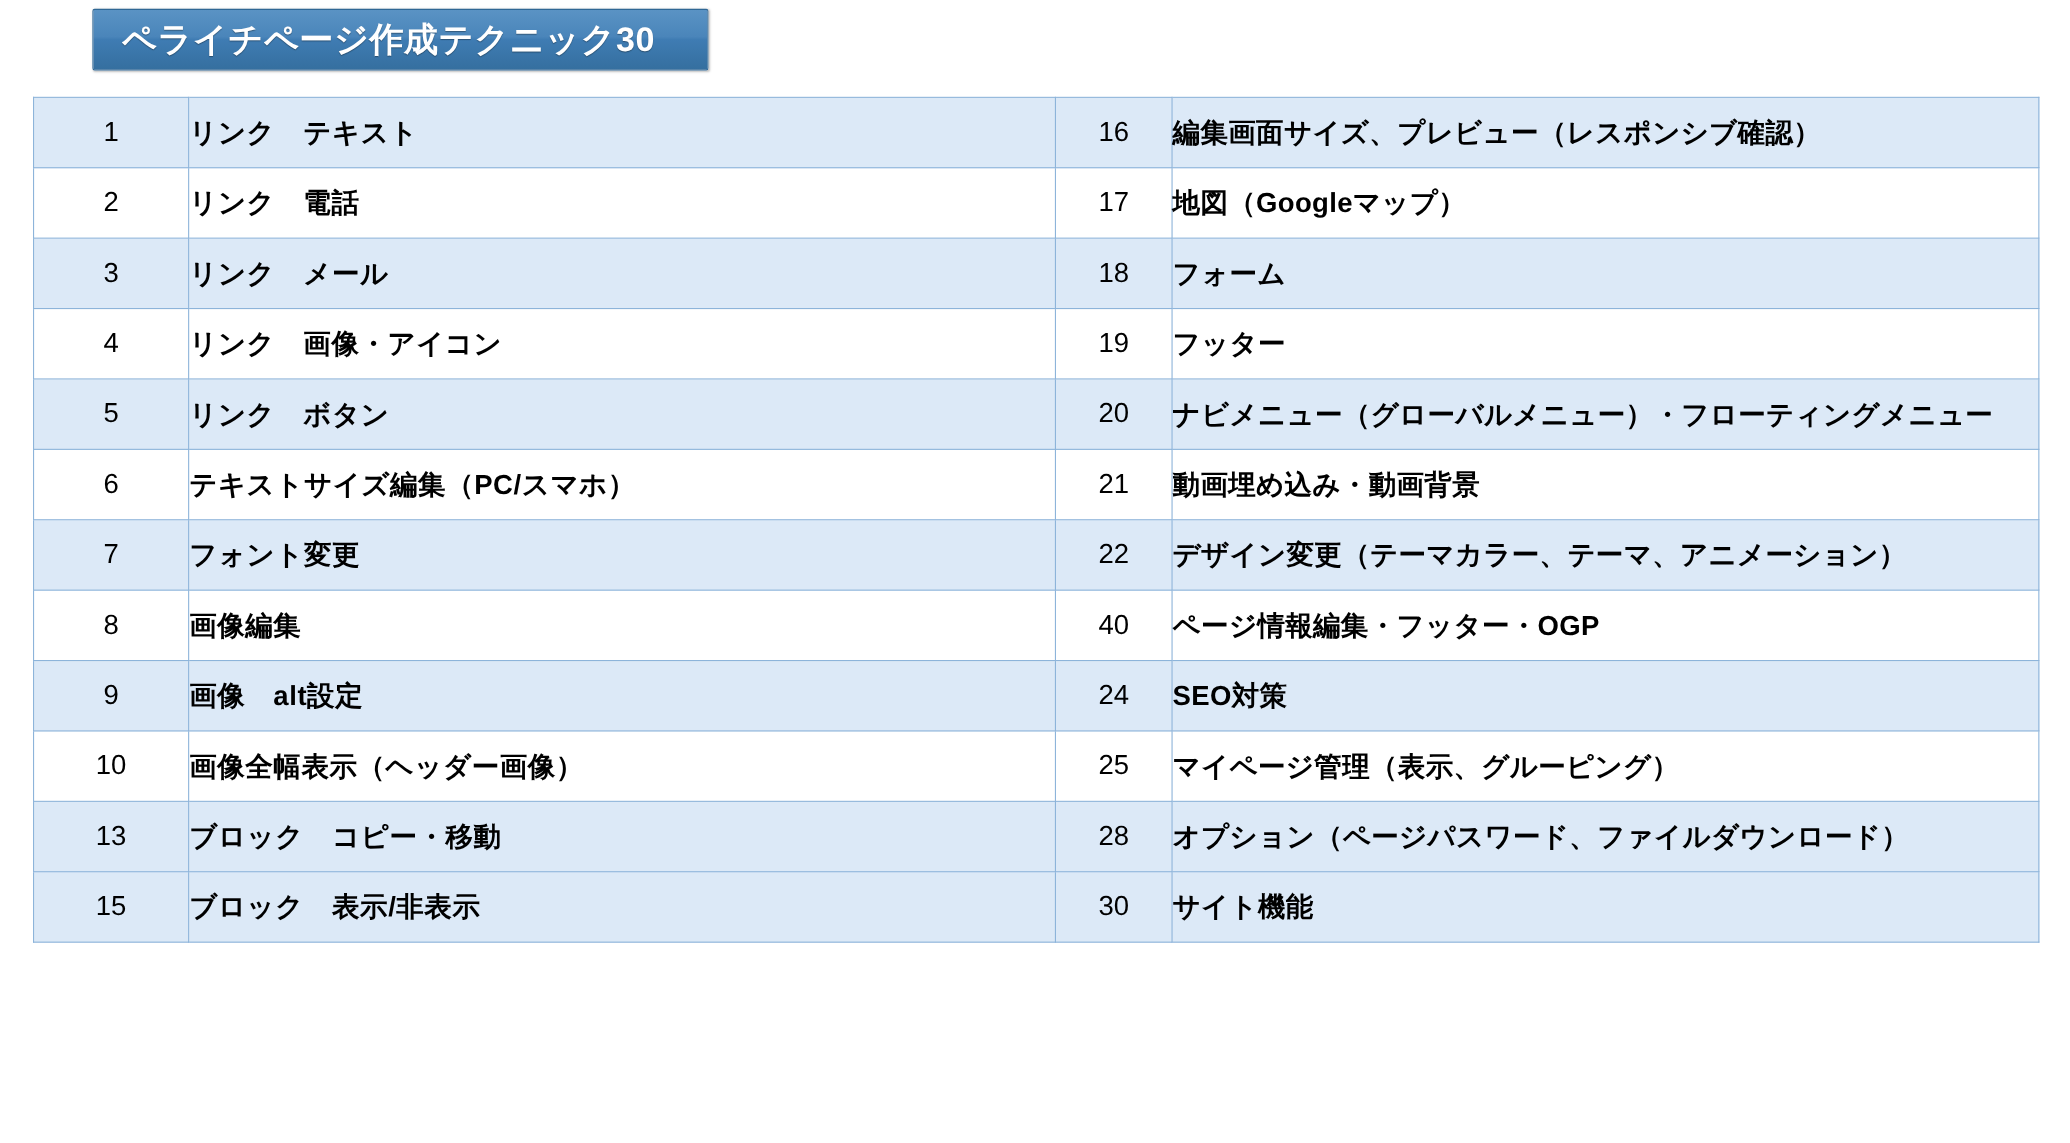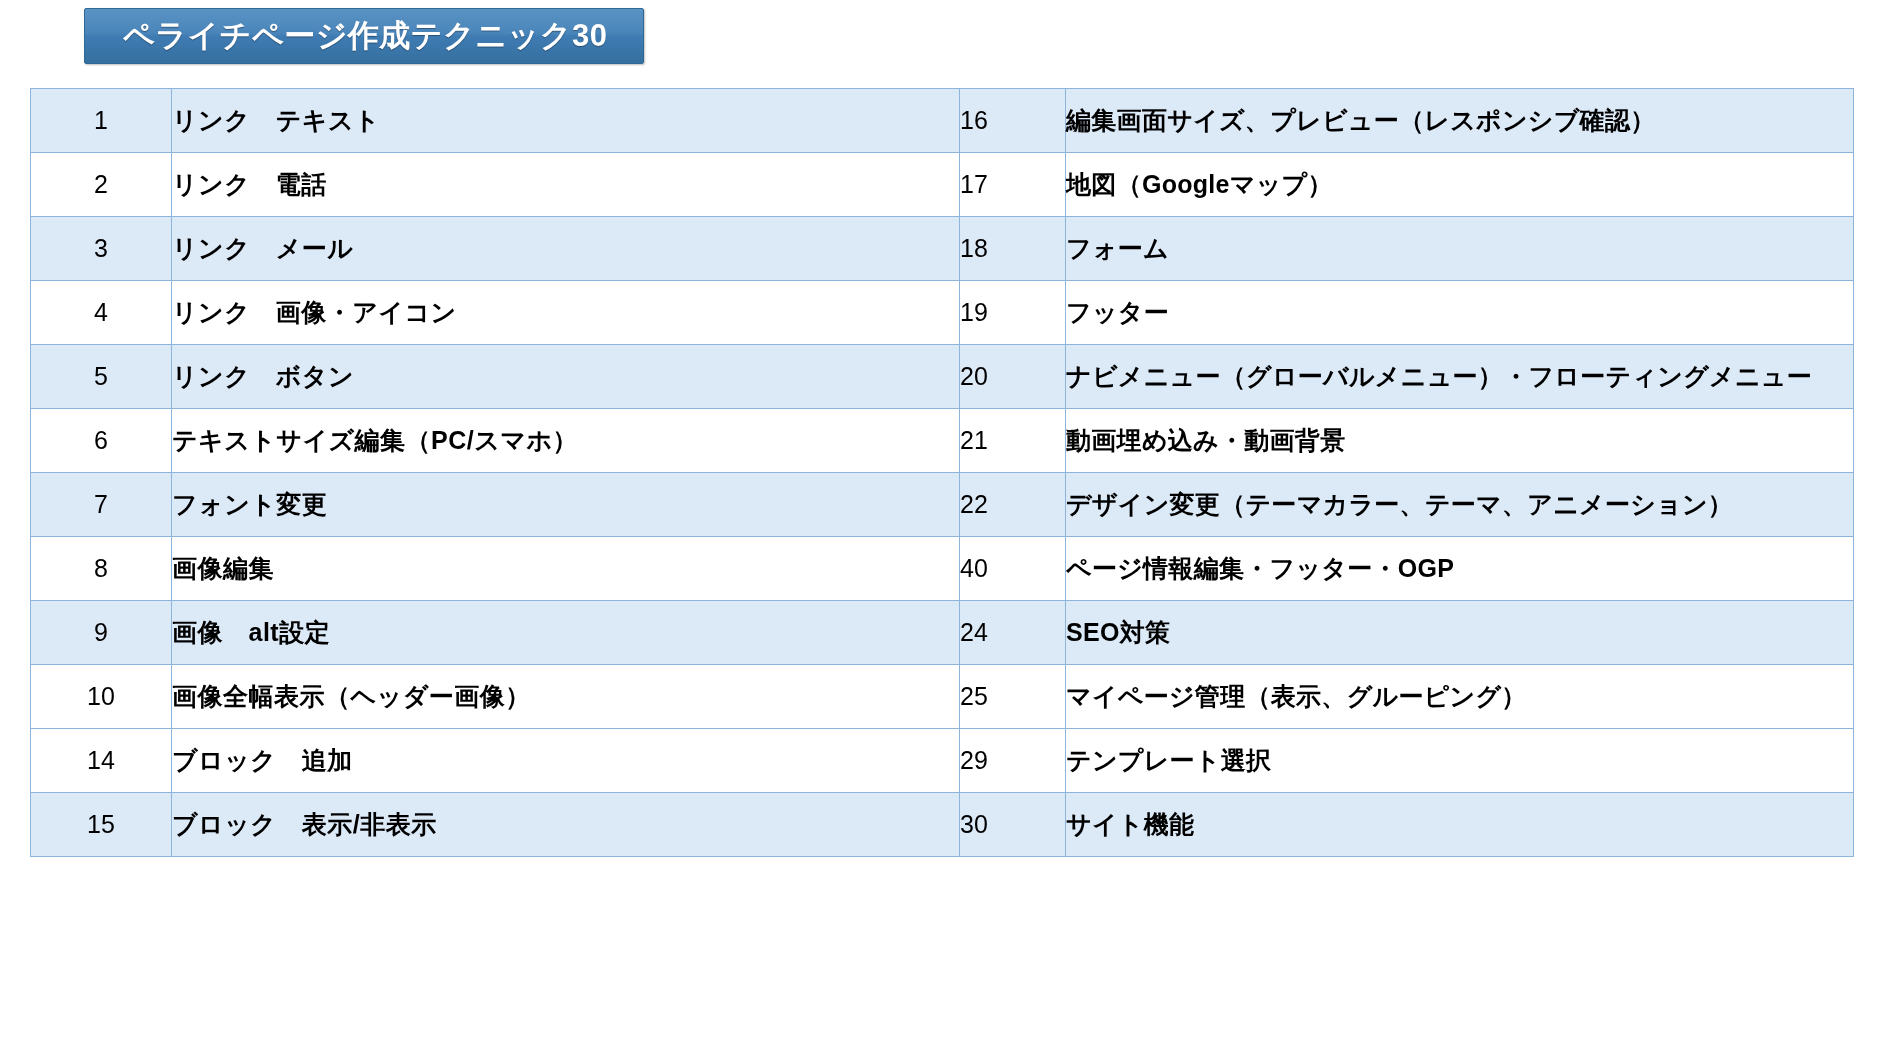--- a/index.html
+++ b/index.html
@@ -25,21 +25,21 @@
     position: absolute;
     left: 84px;
     top: 8px;
     width: 560px;
     height: 56px;
     background: linear-gradient(to bottom, #5a93c4 0%, #4a85ba 45%, #3f7cb3 50%, #356f9f 100%);
     border: 1px solid #2f6795;
     border-radius: 2px;
     display: flex;
     align-items: center;
-    padding-left: 38px;
+    padding-left: 26px;
     box-sizing: border-box;
     box-shadow: 1px 1px 2px rgba(0,0,0,0.25);
   }
   .title-text {
     color: #ffffff;
     font-size: 31px;
     font-weight: bold;
     letter-spacing: 0.5px;
     white-space: nowrap;
     text-shadow: 0 1px 1px rgba(0,0,0,0.35);
@@ -70,21 +70,21 @@
     font-weight: normal;
   }
   td.label {
     padding-left: 20px;
     font-weight: bold;
     letter-spacing: 0.5px;
     white-space: nowrap;
   }
   td.num-r {
     width: 105px;
-    text-align: left;
+    text-align: center;
     font-size: 25px;
   }
   td.label-r {
     padding-left: 18px;
     font-weight: bold;
     letter-spacing: 0.3px;
     white-space: nowrap;
   }
   tr.odd td {
     background: #dce9f7;
@@ -158,25 +158,25 @@
           <td class="label">画像　alt設定</td>
           <td class="num-r">24</td>
           <td class="label-r">SEO対策</td>
         </tr>
         <tr class="even">
           <td class="num">10</td>
           <td class="label">画像全幅表示（ヘッダー画像）</td>
           <td class="num-r">25</td>
           <td class="label-r">マイページ管理（表示、グルーピング）</td>
         </tr>
-        <tr class="even">
-          <td class="num">14</td>
-          <td class="label">ブロック　追加</td>
-          <td class="num-r">29</td>
-          <td class="label-r">テンプレート選択</td>
+        <tr class="odd">
+          <td class="num">13</td>
+          <td class="label">ブロック　コピー・移動</td>
+          <td class="num-r">28</td>
+          <td class="label-r">オプション（ページパスワード、ファイルダウンロード）</td>
         </tr>
         <tr class="odd">
           <td class="num">15</td>
           <td class="label">ブロック　表示/非表示</td>
           <td class="num-r">30</td>
           <td class="label-r">サイト機能</td>
         </tr>
       </tbody>
     </table>
   </div>

